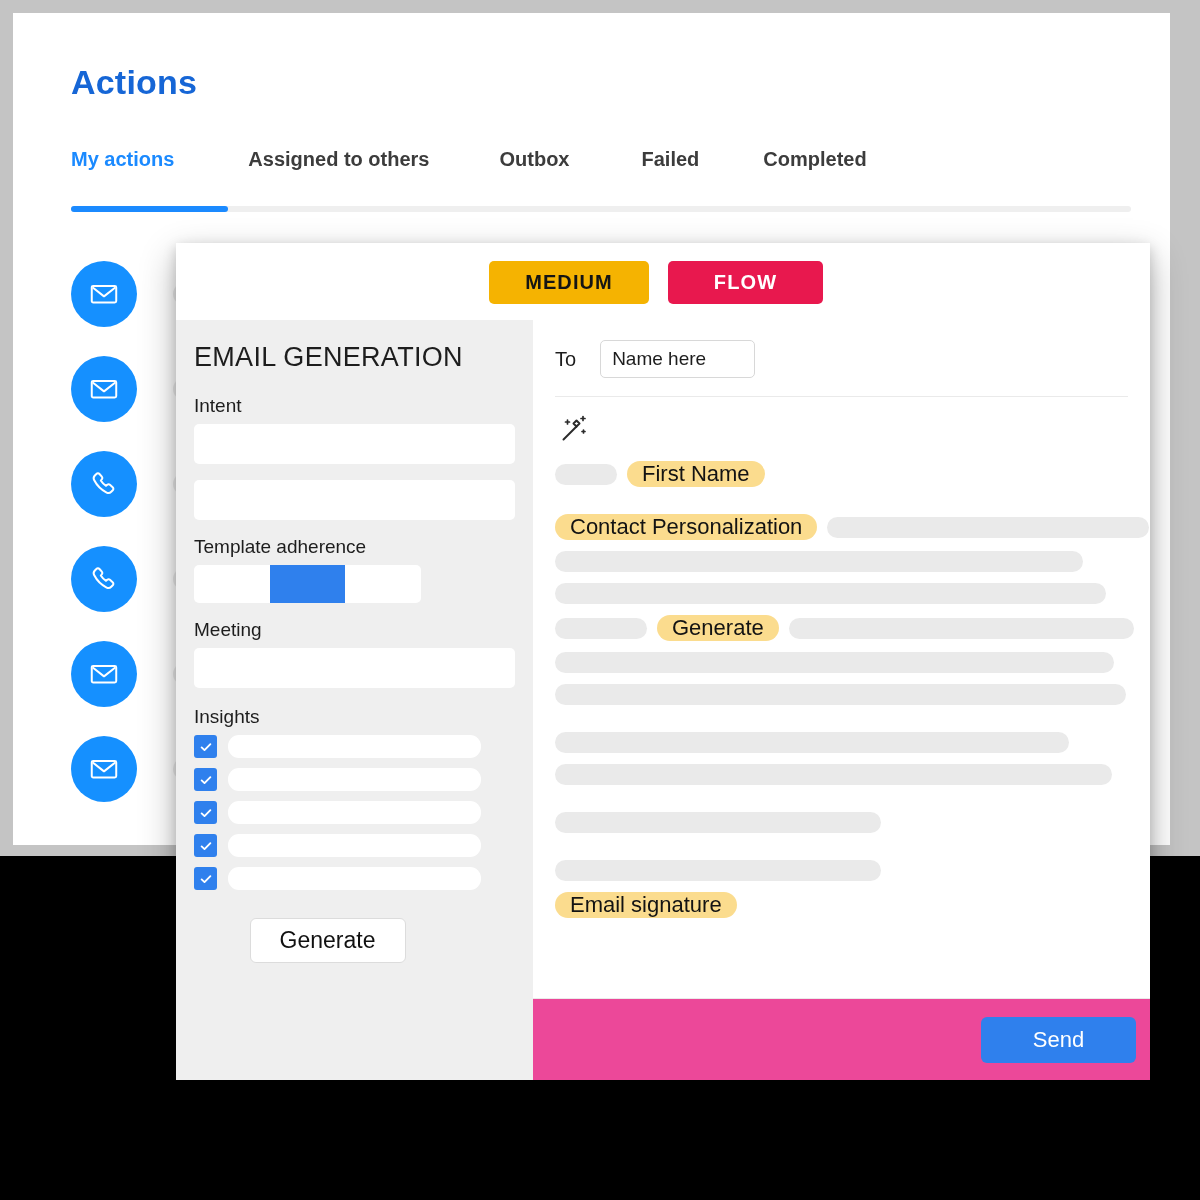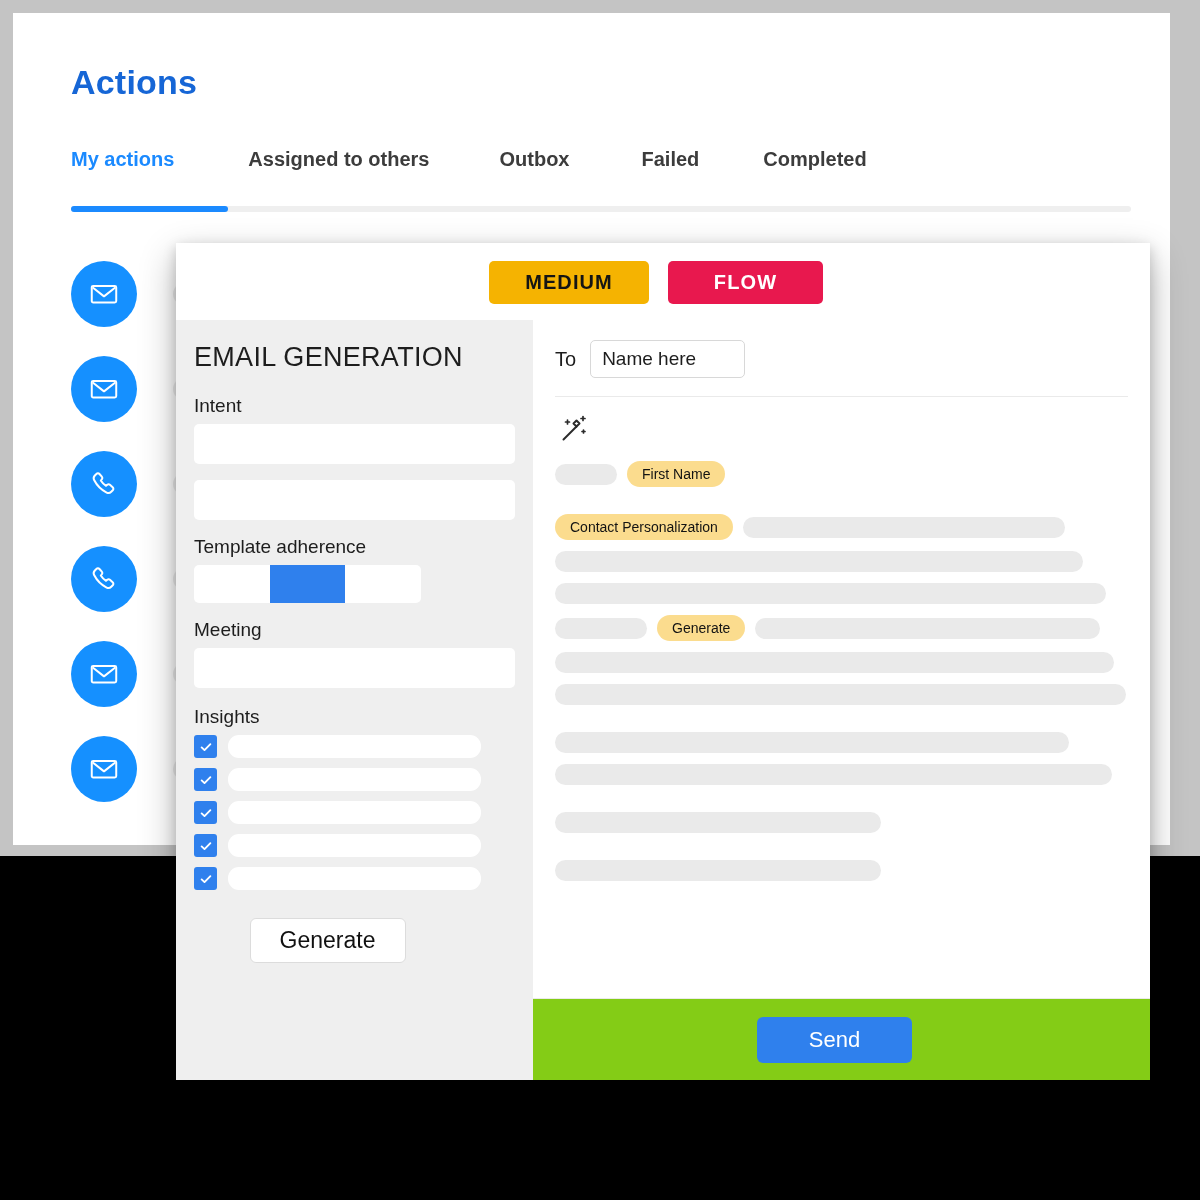--- a/index.html
+++ b/index.html
@@ -281,21 +281,21 @@
   }
   .compose-area {
     flex: 1 1 auto;
     padding: 20px 22px 0 22px;
     position: relative;
     min-height: 0;
   }
   .to-row {
     display: flex;
     align-items: center;
-    gap: 14px;
+    gap: 24px;
     padding-bottom: 18px;
     border-bottom: 1px solid #eaeaea;
   }
   .to-label {
     font-size: 20px;
     color: #1d1d1d;
   }
   .to-input {
     width: 155px;
     height: 38px;
@@ -324,38 +324,38 @@
     height: 21px;
     border-radius: 11px;
     background: #eaeaea;
     flex: 0 0 auto;
   }
   .tag {
     height: 26px;
     border-radius: 13px;
     background: #fbdc8e;
     color: #131313;
-    font-size: 14px;
+    font-size: 22px;
     display: inline-flex;
     align-items: center;
     padding: 0 15px;
     white-space: nowrap;
     flex: 0 0 auto;
     cursor: pointer;
   }
 
   
   .modal-footer {
     flex: 0 0 auto;
     height: 82px;
     border-top: 1px solid #eaeaea;
-    background: #84cc16;
-    display: flex;
-    align-items: center;
-    justify-content: center;
+    background: #ec4899;
+    display: flex;
+    align-items: center;
+    justify-content: flex-end;
     padding-right: 14px;
   }
   .send-btn {
     width: 155px;
     height: 46px;
     background: #2f80ed;
     color: #ffffff;
     border: none;
     border-radius: 6px;
     font-size: 22px;
@@ -585,20 +585,23 @@
                 <div class="skel" style="width: 557px;"></div>
               </div>
               <div style="height: 16px;"></div>
               <div class="body-line">
                 <div class="skel" style="width: 326px;"></div>
               </div>
               <div style="height: 16px;"></div>
               <div class="body-line">
                 <div class="skel" style="width: 326px;"></div>
               </div>
+              <div class="body-line">
+                <span class="tag">Email signature</span>
+              </div>
             </div>
         </div>
 
         <div class="modal-footer">
           <button class="send-btn">Send</button>
         </div>
       </div>
 
     </div>
   </div>

